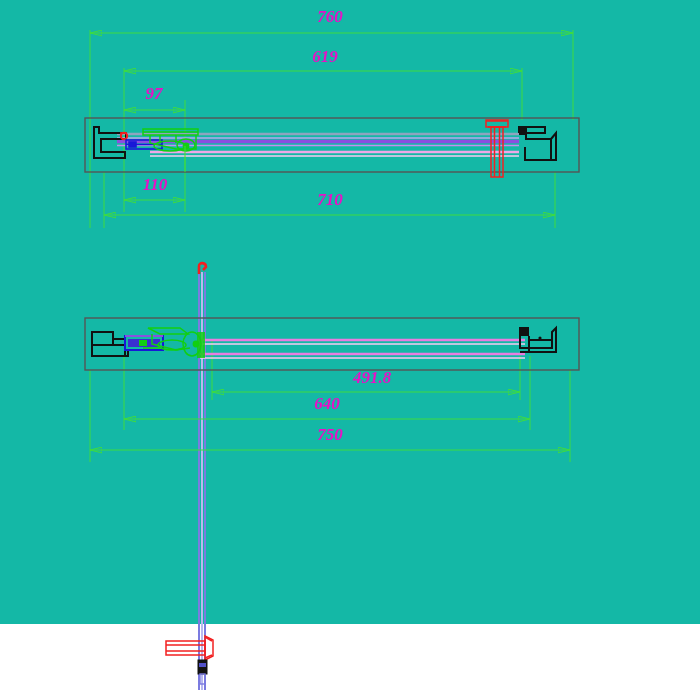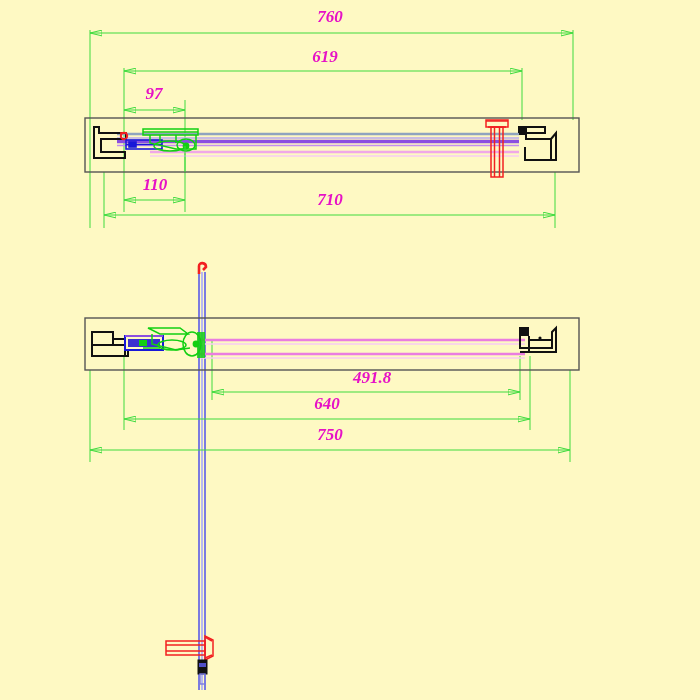--- a/index.html
+++ b/index.html
@@ -10,22 +10,22 @@
   }
   body {
     width: 700px;
     height: 700px;
     overflow: hidden;
     font-family: "Liberation Sans", sans-serif;
   }
   #drawing-root {
     position: relative;
     width: 700px;
-    height: 700px;
-    background: #fef9c3;
+    height: 624px;
+    background: #14b8a6;
   }
   svg#cad-svg {
     display: block;
     width: 700px;
     height: 700px;
   }
   .dim-text {
     font-family: "Liberation Serif", serif;
     font-style: italic;
     font-weight: bold;

